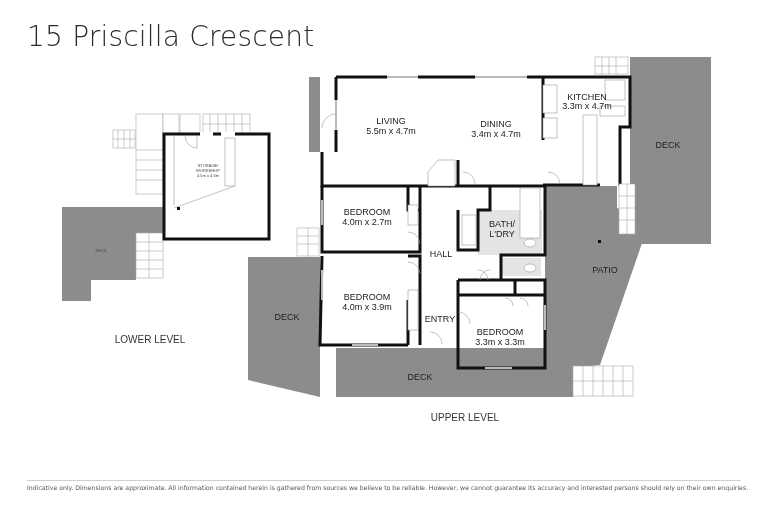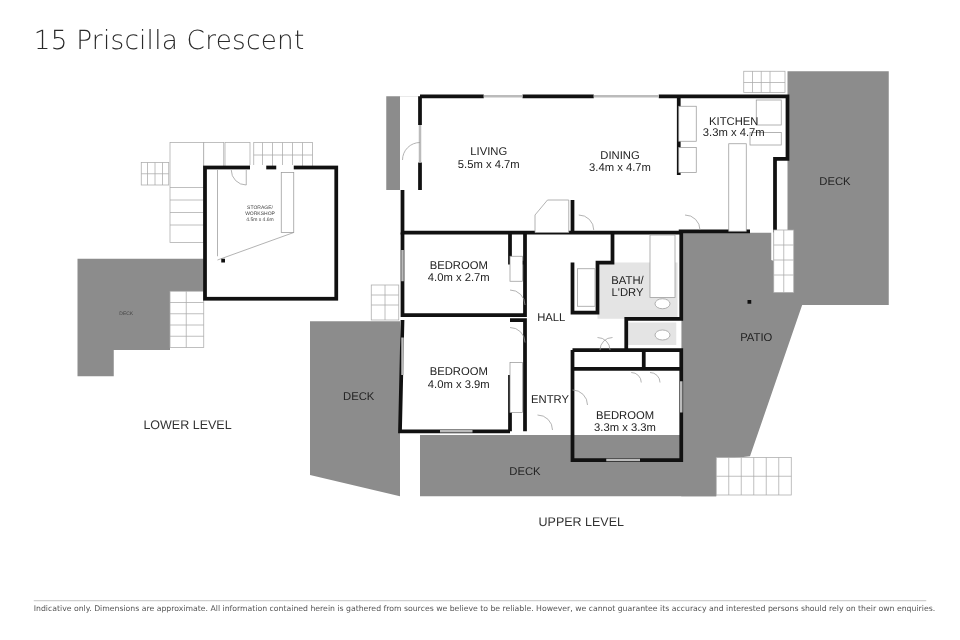--- a/index.html
+++ b/index.html
@@ -1,17 +1,17 @@
 <!DOCTYPE html>
 <html><head>
 <meta charset="utf-8">
 <style>
   html, body { margin: 0; padding: 0; background: #ffffff; }
   body { width: 768px; height: 512px; position: relative; overflow: hidden; font-family: "DejaVu Sans", sans-serif; }
-  .title { position: absolute; left: 27px; top: 20px; font-size: 21px; color: #2a2a2a; font-weight: 300; letter-spacing: 0.2px; font-family: "DejaVu Sans", sans-serif; }
+  .title { position: absolute; left: 27px; top: 20px; font-size: 28px; color: #2a2a2a; font-weight: 300; letter-spacing: 0.2px; font-family: "DejaVu Sans", sans-serif; }
   svg.plan { position: absolute; left: 0; top: 0; }
   .lbl { font-family: "Liberation Sans", sans-serif; fill: #222; text-anchor: middle; }
   .room { font-size: 9px; }
   .dim { font-size: 9px; }
   .level { font-size: 10px; fill: #333; }
   .tiny { font-size: 4px; fill: #444; }
   .rule { position: absolute; left: 27px; right: 27px; top: 480px; height: 1px; background: #cfcfcf; }
   .disclaimer { position: absolute; left: 27px; top: 484px; width: 720px; font-size: 6.2px; color: #555; white-space: nowrap; font-family: "DejaVu Sans", sans-serif; }
 </style>
 </head>

